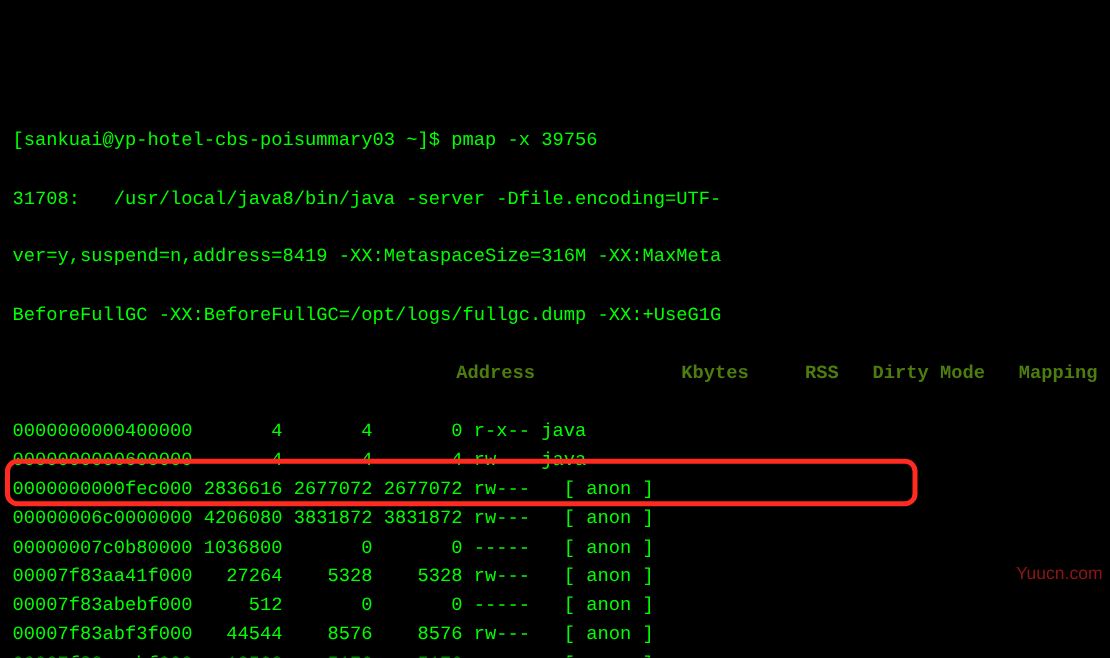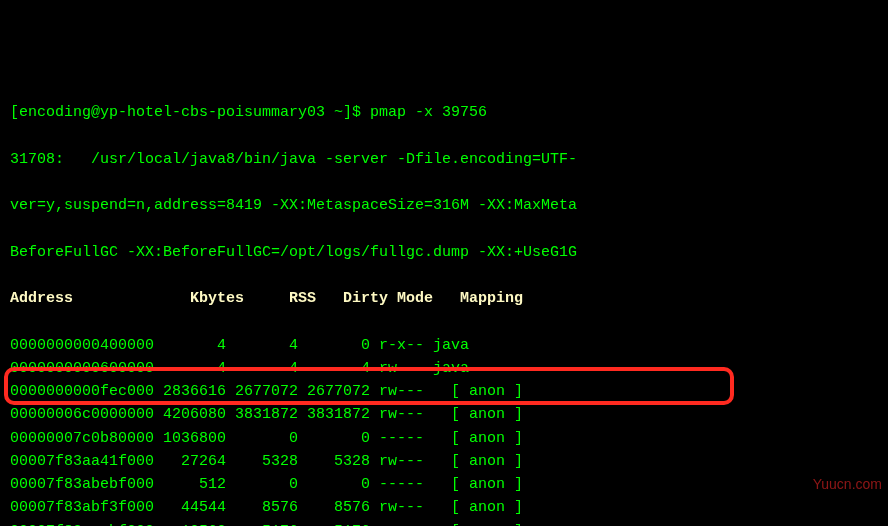--- a/index.html
+++ b/index.html
@@ -17,49 +17,50 @@
       width: 888px;
       height: 526px;
       overflow: hidden;
       white-space: pre;
       position: relative;
     }
     .cmd-line {
       white-space: pre;
     }
     .header-line {
-      color: #fef9c3;
+      color: #4d7c0f;
       font-weight: bold;
+      text-align: right;
     }
     .row {
       white-space: pre;
       font-family: Liberation Mono, monospace;
     }
     .highlight-box {
       position: absolute;
       border: 4px solid #ff2a20;
       border-radius: 10px;
       pointer-events: none;
     }
     .watermark {
       position: absolute;
-      bottom: 30px;
+      bottom: 56px;
       right: 6px;
       color: rgba(255,40,40,0.55);
       font-size: 14px;
       font-family: sans-serif;
       pointer-events: none;
     }
   </style>
 </head>
 <body>
 
 
 
-<div class="cmd-line"><span>[encoding@yp-hotel-cbs-poisummary03 ~]$ </span><span>pmap -x 39756</span></div>
+<div class="cmd-line"><span>[sankuai@yp-hotel-cbs-poisummary03 ~]$ </span><span>pmap -x 39756</span></div>
 <div class="row">31708:   /usr/local/java8/bin/java -server -Dfile.encoding=UTF-</div>
 <div class="row">ver=y,suspend=n,address=8419 -XX:MetaspaceSize=316M -XX:MaxMeta</div>
 <div class="row">BeforeFullGC -XX:BeforeFullGC=/opt/logs/fullgc.dump -XX:+UseG1G</div>
 <div class="header-line" id="header-row">Address             Kbytes     RSS   Dirty Mode   Mapping</div>
 <div id="rows-container"><div class="row" id="row-0">0000000000400000       4       4       0 r-x-- java</div><div class="row" id="row-1">0000000000600000       4       4       4 rw--- java</div><div class="row" id="row-2">0000000000fec000 2836616 2677072 2677072 rw---   [ anon ]</div><div class="row" id="row-3">00000006c0000000 4206080 3831872 3831872 rw---   [ anon ]</div><div class="row" id="row-4">00000007c0b80000 1036800       0       0 -----   [ anon ]</div><div class="row" id="row-5">00007f83aa41f000   27264    5328    5328 rw---   [ anon ]</div><div class="row" id="row-6">00007f83abebf000     512       0       0 -----   [ anon ]</div><div class="row" id="row-7">00007f83abf3f000   44544    8576    8576 rw---   [ anon ]</div><div class="row" id="row-8">00007f83aeabf000   10560    5176    5176 rw---   [ anon ]</div></div>
 
 <div class="highlight-box" id="hl-box" style="left: 4px; top: 367.212px; width: 730px; height: 38.0375px;"></div>
 <div class="watermark">Yuucn.com</div>
 
 

